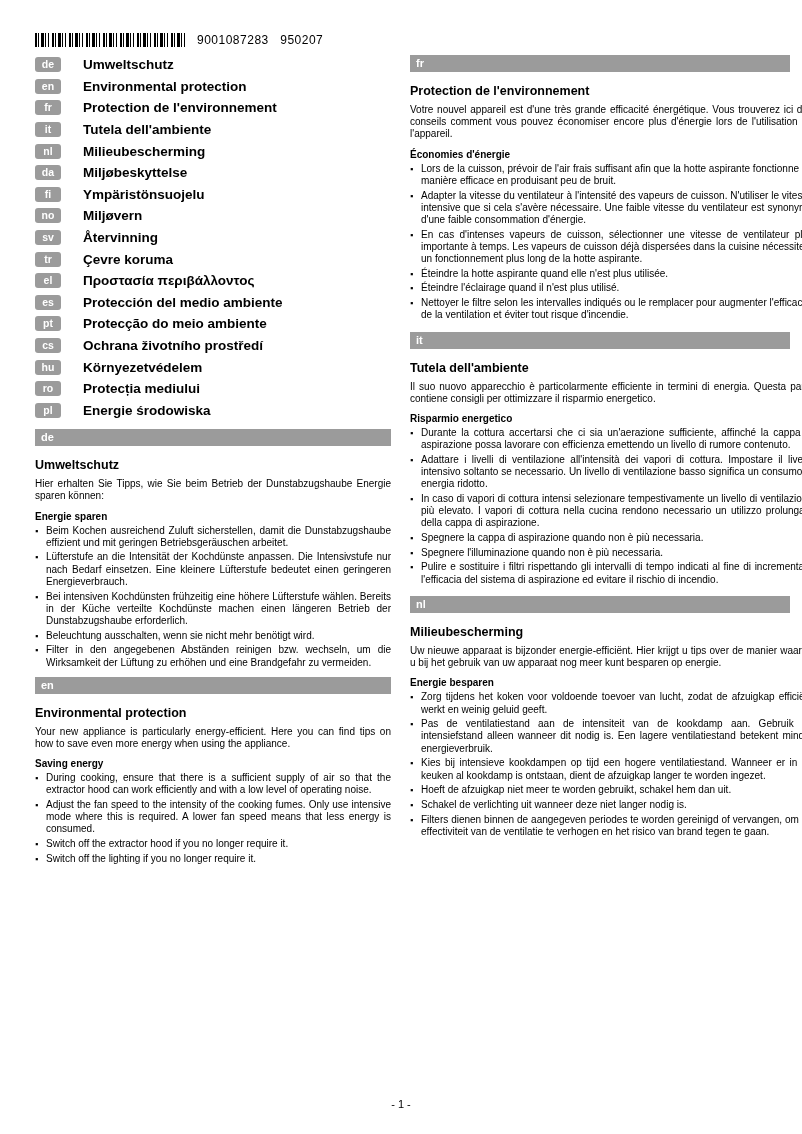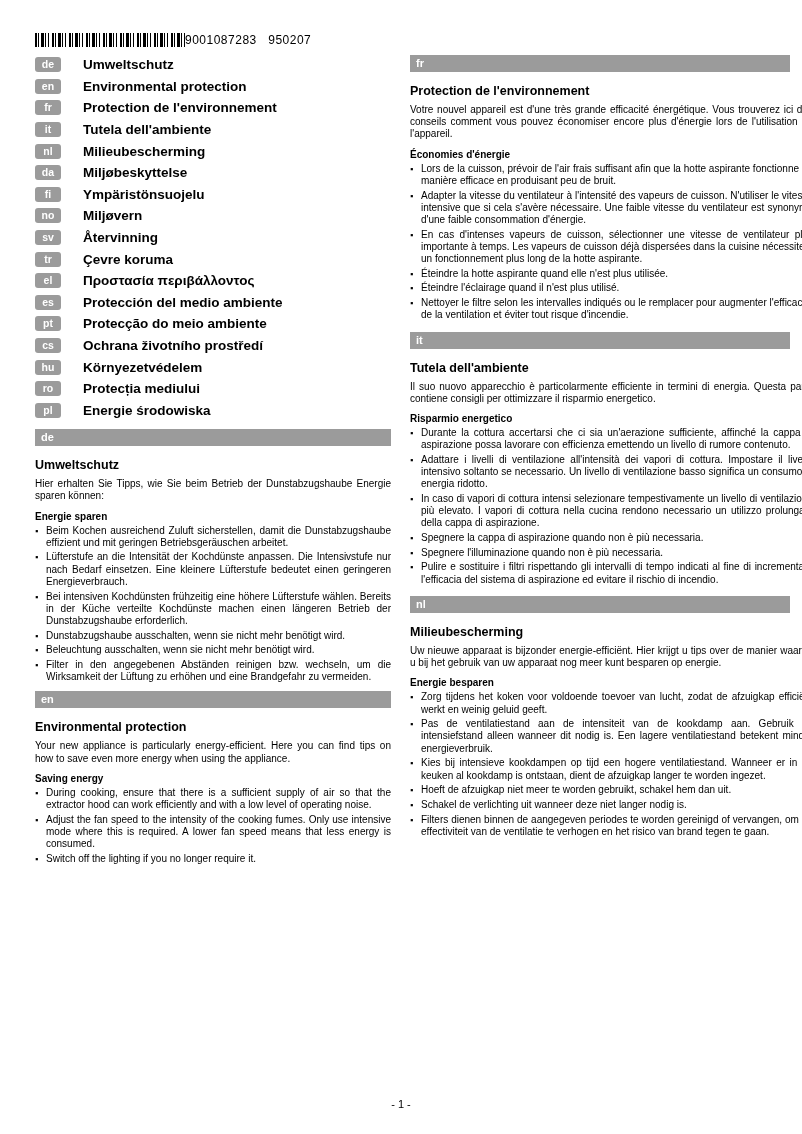--- a/index.html
+++ b/index.html
@@ -13,21 +13,21 @@
 
   .topbar { display:flex; align-items:center; height:15px; margin-bottom:7px; }
   .barcode {
     width:150px; height:14px;
     background:repeating-linear-gradient(90deg,
       #000 0,#000 2px,#fff 2px,#fff 3px,#000 3px,#000 4px,
       #fff 4px,#fff 6px,#000 6px,#000 9px,#fff 9px,#fff 10px,
       #000 10px,#000 11px,#fff 11px,#fff 13px,#000 13px,#000 14px,
       #fff 14px,#fff 17px);
   }
-  .barcode-text { font-size:12px; letter-spacing:0.5px; white-space:pre; }
+  .barcode-text { font-size:12px; margin-left:12px; letter-spacing:0.5px; white-space:pre; }
 
   .lang-list { margin-top:2px; }
   .lang-row { display:flex; align-items:center; height:21.6px; }
   .badge {
     display:inline-block; width:26px; height:15px; border-radius:3px;
     background:var(--badge,#9b9b9b); color:#fff; font-size:10.5px; font-weight:bold;
     text-align:center; line-height:15px; flex:0 0 auto;
   }
   .lang-title { margin-left:22px; font-size:13.5px; font-weight:bold; white-space:nowrap; }
 
@@ -137,32 +137,32 @@
     </div>
 
     <div class="banner"><span>de</span></div>
     <div class="sec-heading">Umweltschutz</div>
     <p class="intro">Hier erhalten Sie Tipps, wie Sie beim Betrieb der Dunstabzugs­haube Energie sparen können:</p>
     <div class="sub">Energie sparen</div>
     <ul class="bullets">
       <li>Beim Kochen ausreichend Zuluft sicherstellen, damit die Dunst­abzugshaube effizient und mit geringen Betriebsgeräuschen arbeitet.</li>
       <li>Lüfterstufe an die Intensität der Kochdünste anpassen. Die Intensivstufe nur nach Bedarf einsetzen. Eine kleinere Lüfterstufe bedeutet einen geringeren Energieverbrauch.</li>
       <li>Bei intensiven Kochdünsten frühzeitig eine höhere Lüfterstufe wählen. Bereits in der Küche verteilte Kochdünste machen einen längeren Betrieb der Dunstabzugshaube erforderlich.</li>
-      <li>Dunstabzugshaube ausschalten, wenn sie nicht mehr benötigt wird.</li>
       <li>Beleuchtung ausschalten, wenn sie nicht mehr benötigt wird.</li>
       <li>Filter in den angegebenen Abständen reinigen bzw. wechseln, um die Wirksamkeit der Lüftung zu erhöhen und eine Brandge­fahr zu vermeiden.</li>
     </ul>
 
     <div class="banner"><span>en</span></div>
     <div class="sec-heading">Environmental protection</div>
     <p class="intro">Your new appliance is particularly energy-efficient. Here you can find tips on how to save even more energy when using the appliance.</p>
     <div class="sub">Saving energy</div>
     <ul class="bullets">
       <li>During cooking, ensure that there is a sufficient supply of air so that the extractor hood can work efficiently and with a low level of operating noise.</li>
       <li>Adjust the fan speed to the intensity of the cooking fumes. Only use intensive mode where this is required. A lower fan speed means that less energy is consumed.</li>
+      <li>Switch off the extractor hood if you no longer require it.</li>
       <li>Switch off the lighting if you no longer require it.</li>
     </ul>
   </div>
 
   <div class="col-right">
 
     <div class="banner"><span>fr</span></div>
     <div class="sec-heading">Protection de l'environnement</div>
     <p class="intro">Votre nouvel appareil est d'une très grande efficacité énergé­tique. Vous trouverez ici des conseils comment vous pouvez économiser encore plus d'énergie lors de l'utilisation de l'appareil.</p>
     <div class="sub">Économies d'énergie</div>

